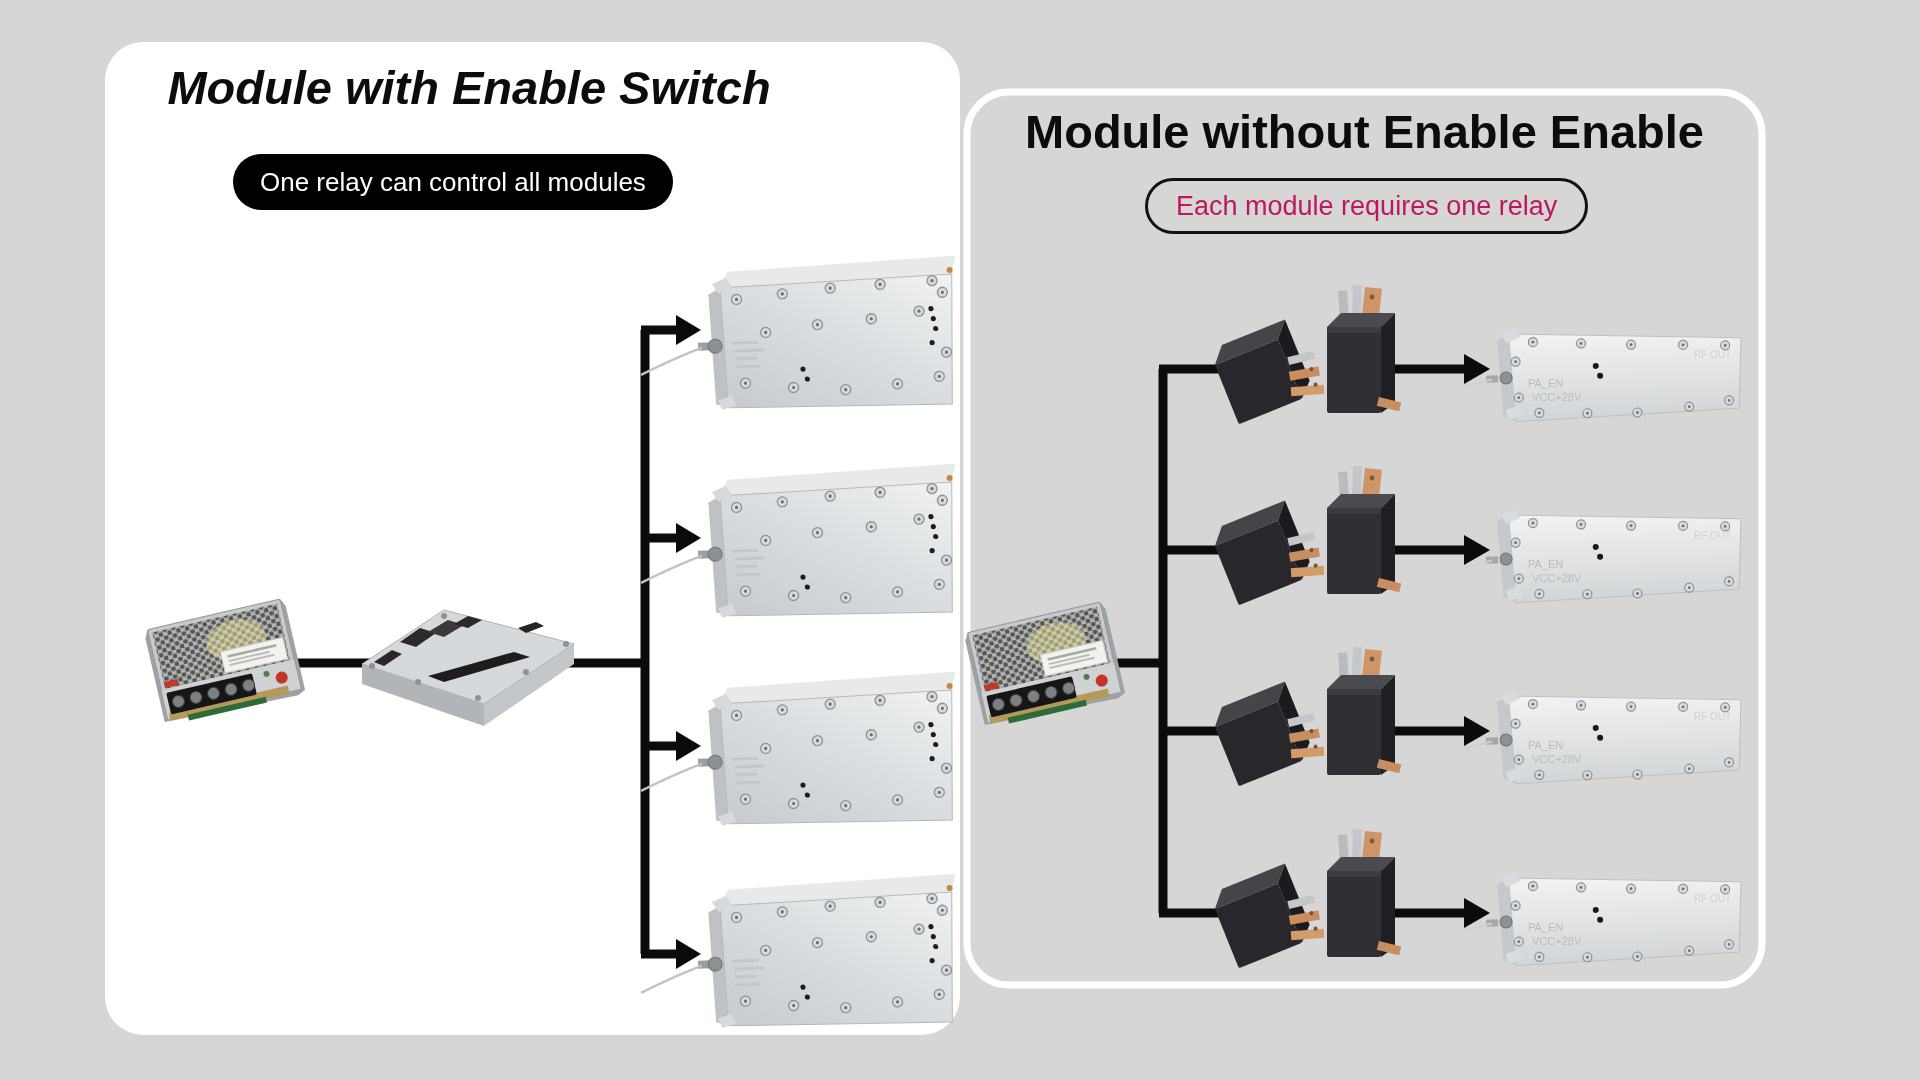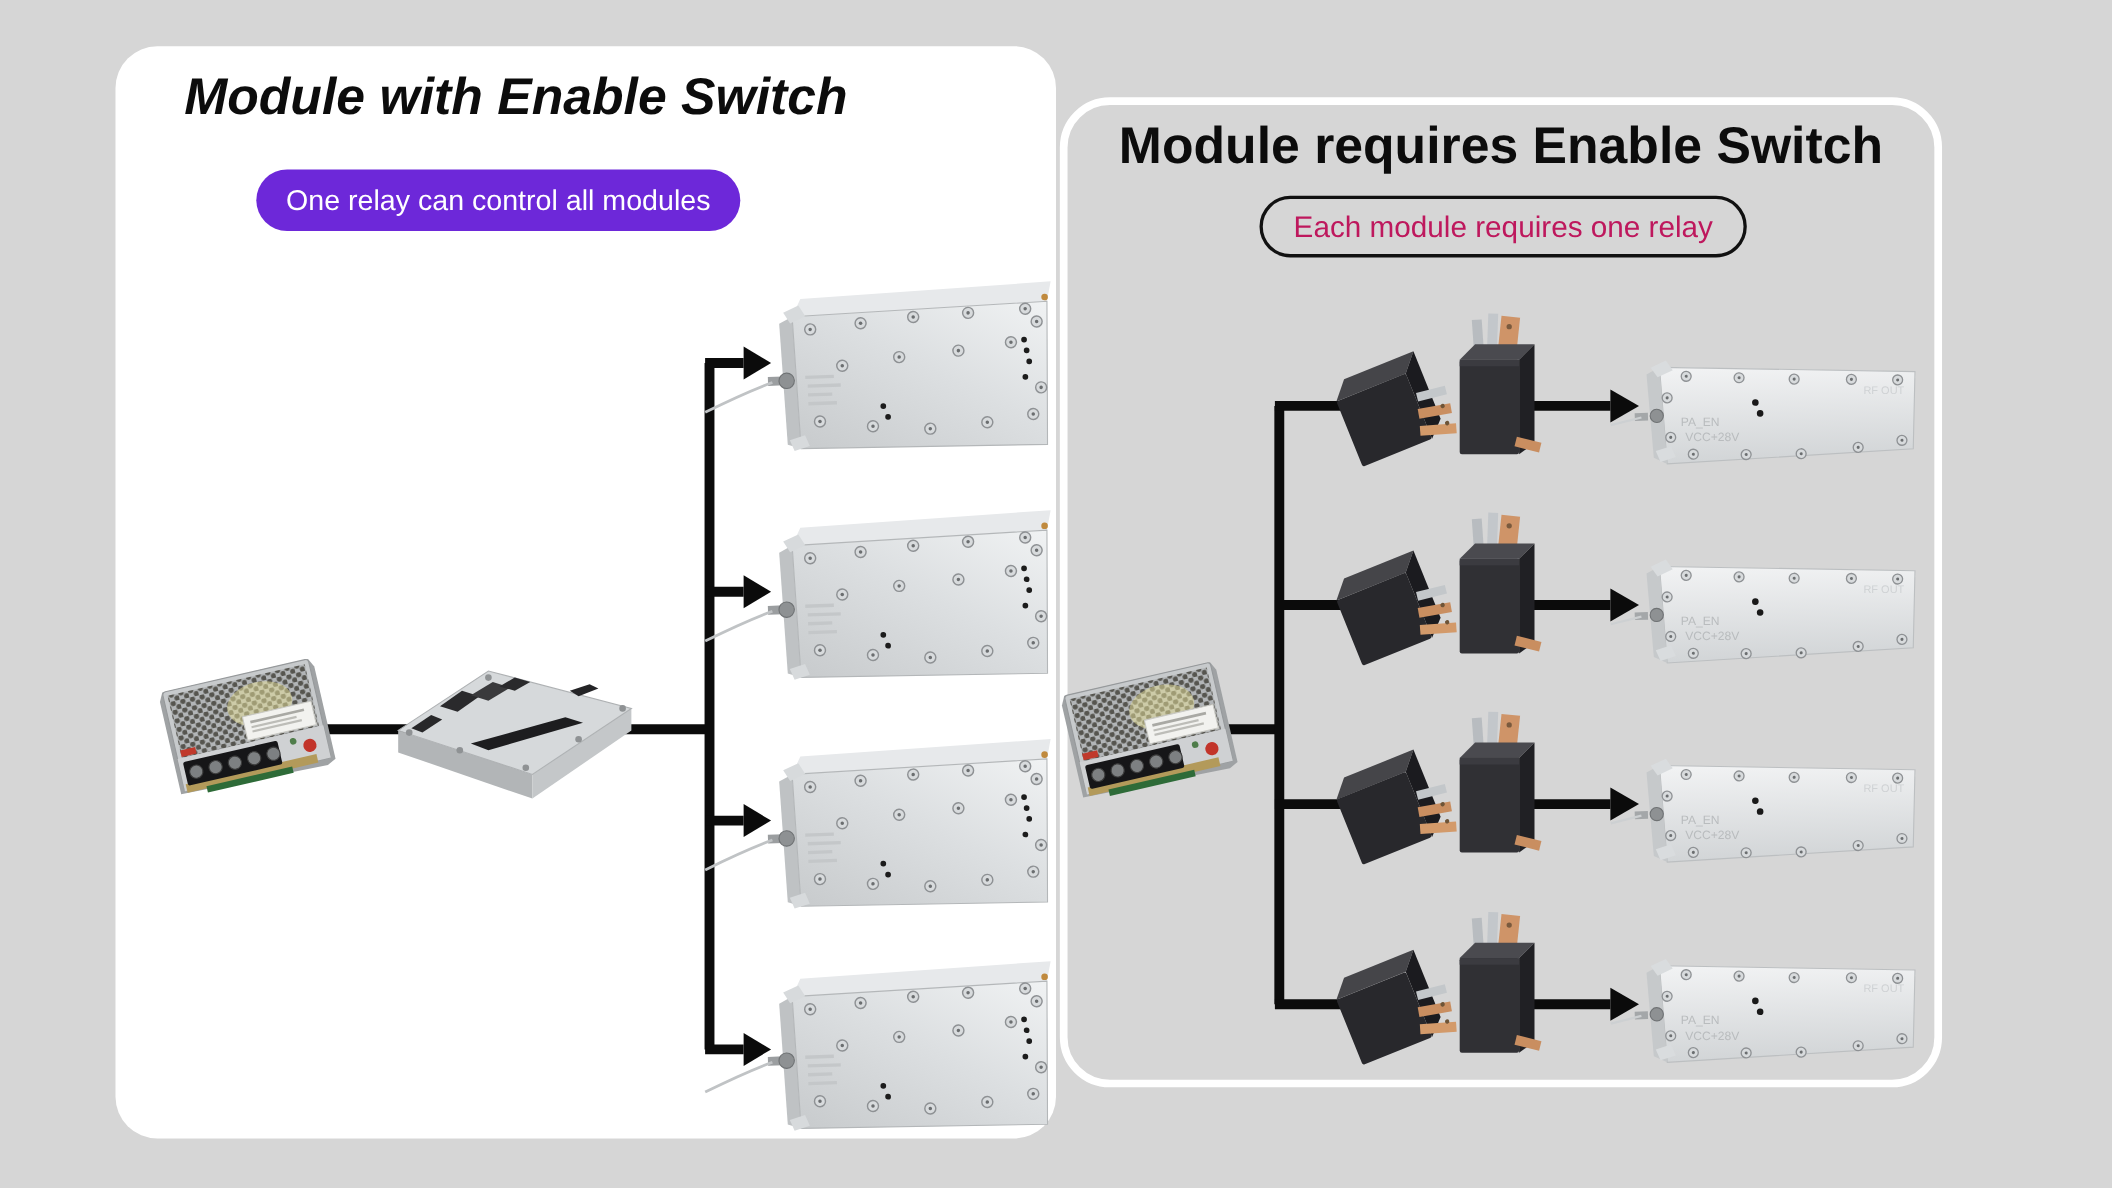--- a/index.html
+++ b/index.html
@@ -12,21 +12,21 @@
     position:absolute;text-align:center;font-weight:700;font-size:47px;
     color:#0c0c0c;letter-spacing:0px;line-height:1;
   }
   #title-left{left:105px;top:64px;width:728px;font-style:italic;}
   #title-right{left:967px;top:108px;width:795px;}
   .badge{
     position:absolute;height:56px;display:inline-flex;align-items:center;
     border-radius:29px;font-size:26px;white-space:nowrap;
   }
   #badge-left{
-    left:233px;top:154px;background:#6d28d9;color:#ffffff;
+    left:233px;top:154px;background:#000000;color:#ffffff;
     padding:0 27px;font-size:26px;
   }
   #badge-right{
     left:1145px;top:178px;background:transparent;color:#be185d;
     border:3.5px solid #111111;padding:0 28px;font-size:27px;height:50px;
   }
   svg{position:absolute;left:0;top:0;}
   .conn{stroke:#0b0b0b;stroke-width:9;fill:none;}
   .head{fill:#0b0b0b;stroke:none;}
   .microtext{font-family:"Liberation Sans","DejaVu Sans",sans-serif;font-size:11px;fill:#b9bcbe;}
@@ -314,15 +314,15 @@
   </g>
   <g transform="translate(1622,916)">
     <use href="#sym-module-flat"></use>
     <text class="microtext" x="-94" y="15">PA_EN</text>
     <text class="microtext" x="-90" y="29">VCC+28V</text>
     <text class="microtext faint" x="72" y="-14">RF OUT</text>
   </g>
 </svg>
 
 <div class="panel-title" id="title-left">Module with Enable Switch</div>
-<div class="panel-title" id="title-right">Module requires Enable Switch</div>
+<div class="panel-title" id="title-right">Module without Enable Enable</div>
 <div class="badge" id="badge-left">One relay can control all modules</div>
 <div class="badge" id="badge-right">Each module requires one relay</div>
 
 </body></html>

